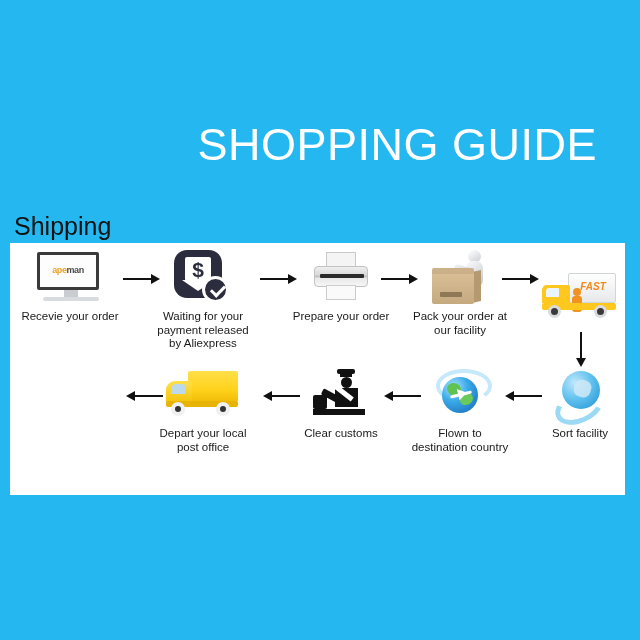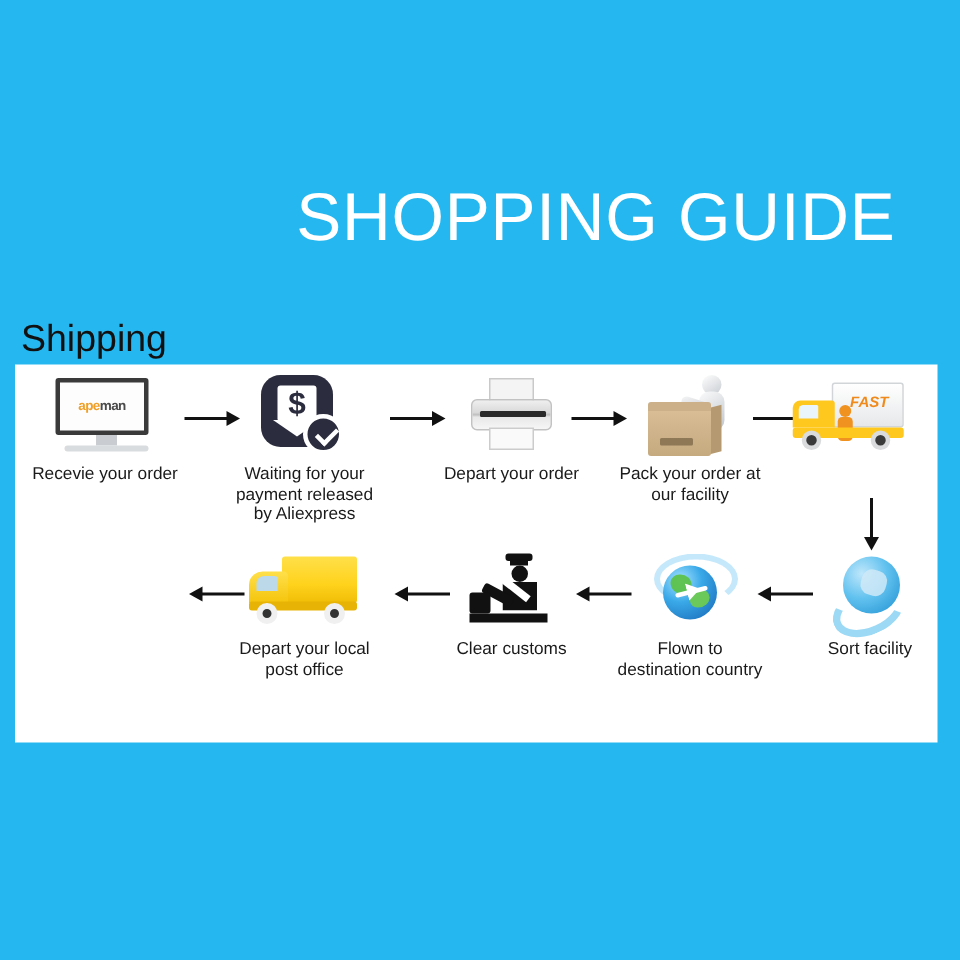--- a/index.html
+++ b/index.html
@@ -217,21 +217,21 @@
   .ico-pack .box-side {
     position:absolute; left:44px; top:21px; width:9px; height:31px;
     background:#b59a71; transform:skewY(-14deg);
   }
   .ico-pack .box-mark {
     position:absolute; left:12px; top:42px; width:22px; height:5px;
     background:#6d5a3c; opacity:.65; border-radius:1px;
   }
 
   
-  .ico-fasttruck { position:absolute; left:50%; top:6px; transform:translateX(-50%); width:76px; height:48px;padding-left:27px; }
+  .ico-fasttruck { position:absolute; left:50%; top:24px; transform:translateX(-50%); width:76px; height:48px; }
   .ico-fasttruck .cargo {
     position:absolute; left:26px; top:1px; width:48px; height:30px;
     background:linear-gradient(180deg,#ffffff,#e6e8ea); border:1px solid #d2d5d8; box-sizing:border-box; border-radius:2px;
   }
   .ico-fasttruck .fast {
     position:absolute; left:30px; top:9px; width:42px; text-align:center;
     color:#f08a1c; font-size:10px; font-weight:bold; font-style:italic;
   }
   .ico-fasttruck .cab {
     position:absolute; left:0; top:13px; width:28px; height:18px;
@@ -438,21 +438,21 @@
     <div class="flow-step" style="left:279px;">
       <div class="step-icon">
         <div class="ico-printer">
           <div class="sheet-top"></div>
           <div class="body">
               <div class="slot"></div>
             </div>
           <div class="sheet-bot"></div>
         </div>
       </div>
-      <div class="step-label">Depart your order</div>
+      <div class="step-label">Prepare your order</div>
     </div>
 
     <div class="arrow-h arrow-right" style="left:371px;">
       <div class="shaft"></div>
         <div class="head"></div>
     </div>
 
     <div class="flow-step" style="left:398px;">
       <div class="step-icon">
         <div class="ico-pack">

